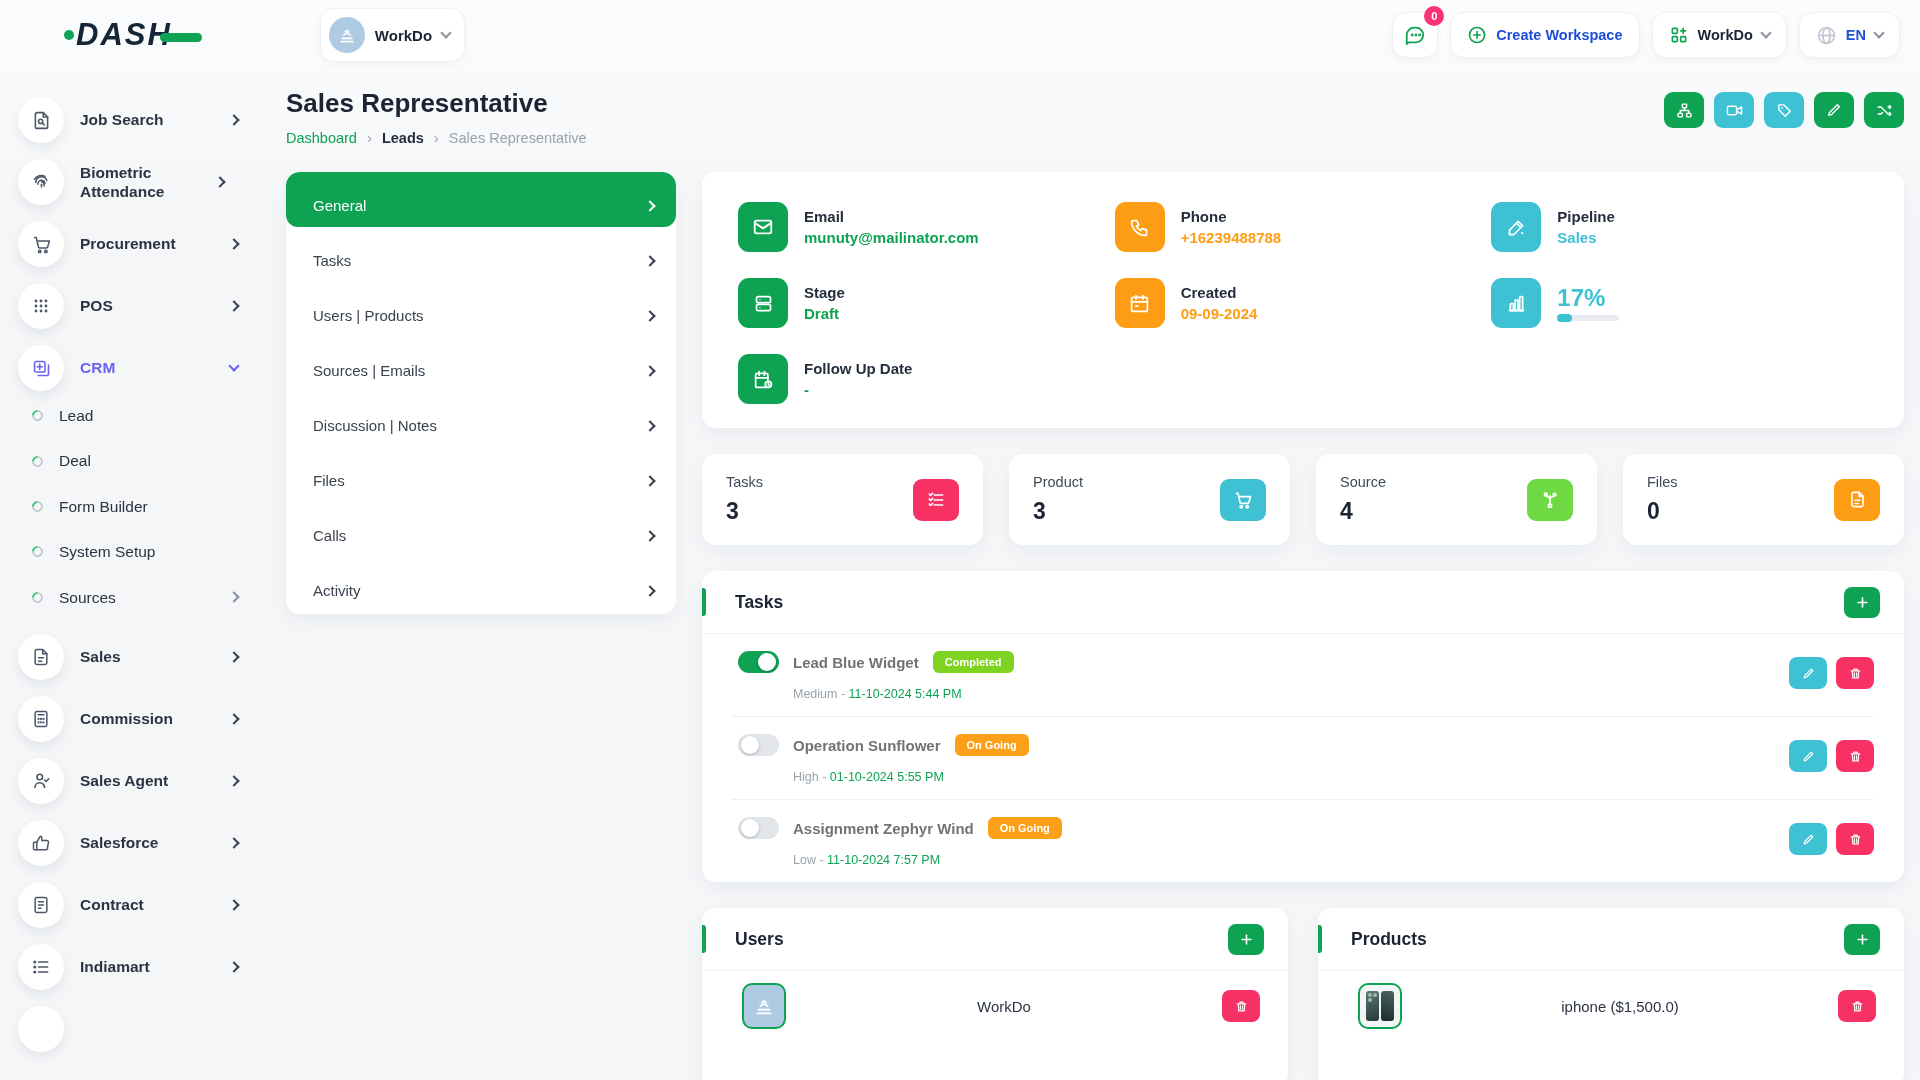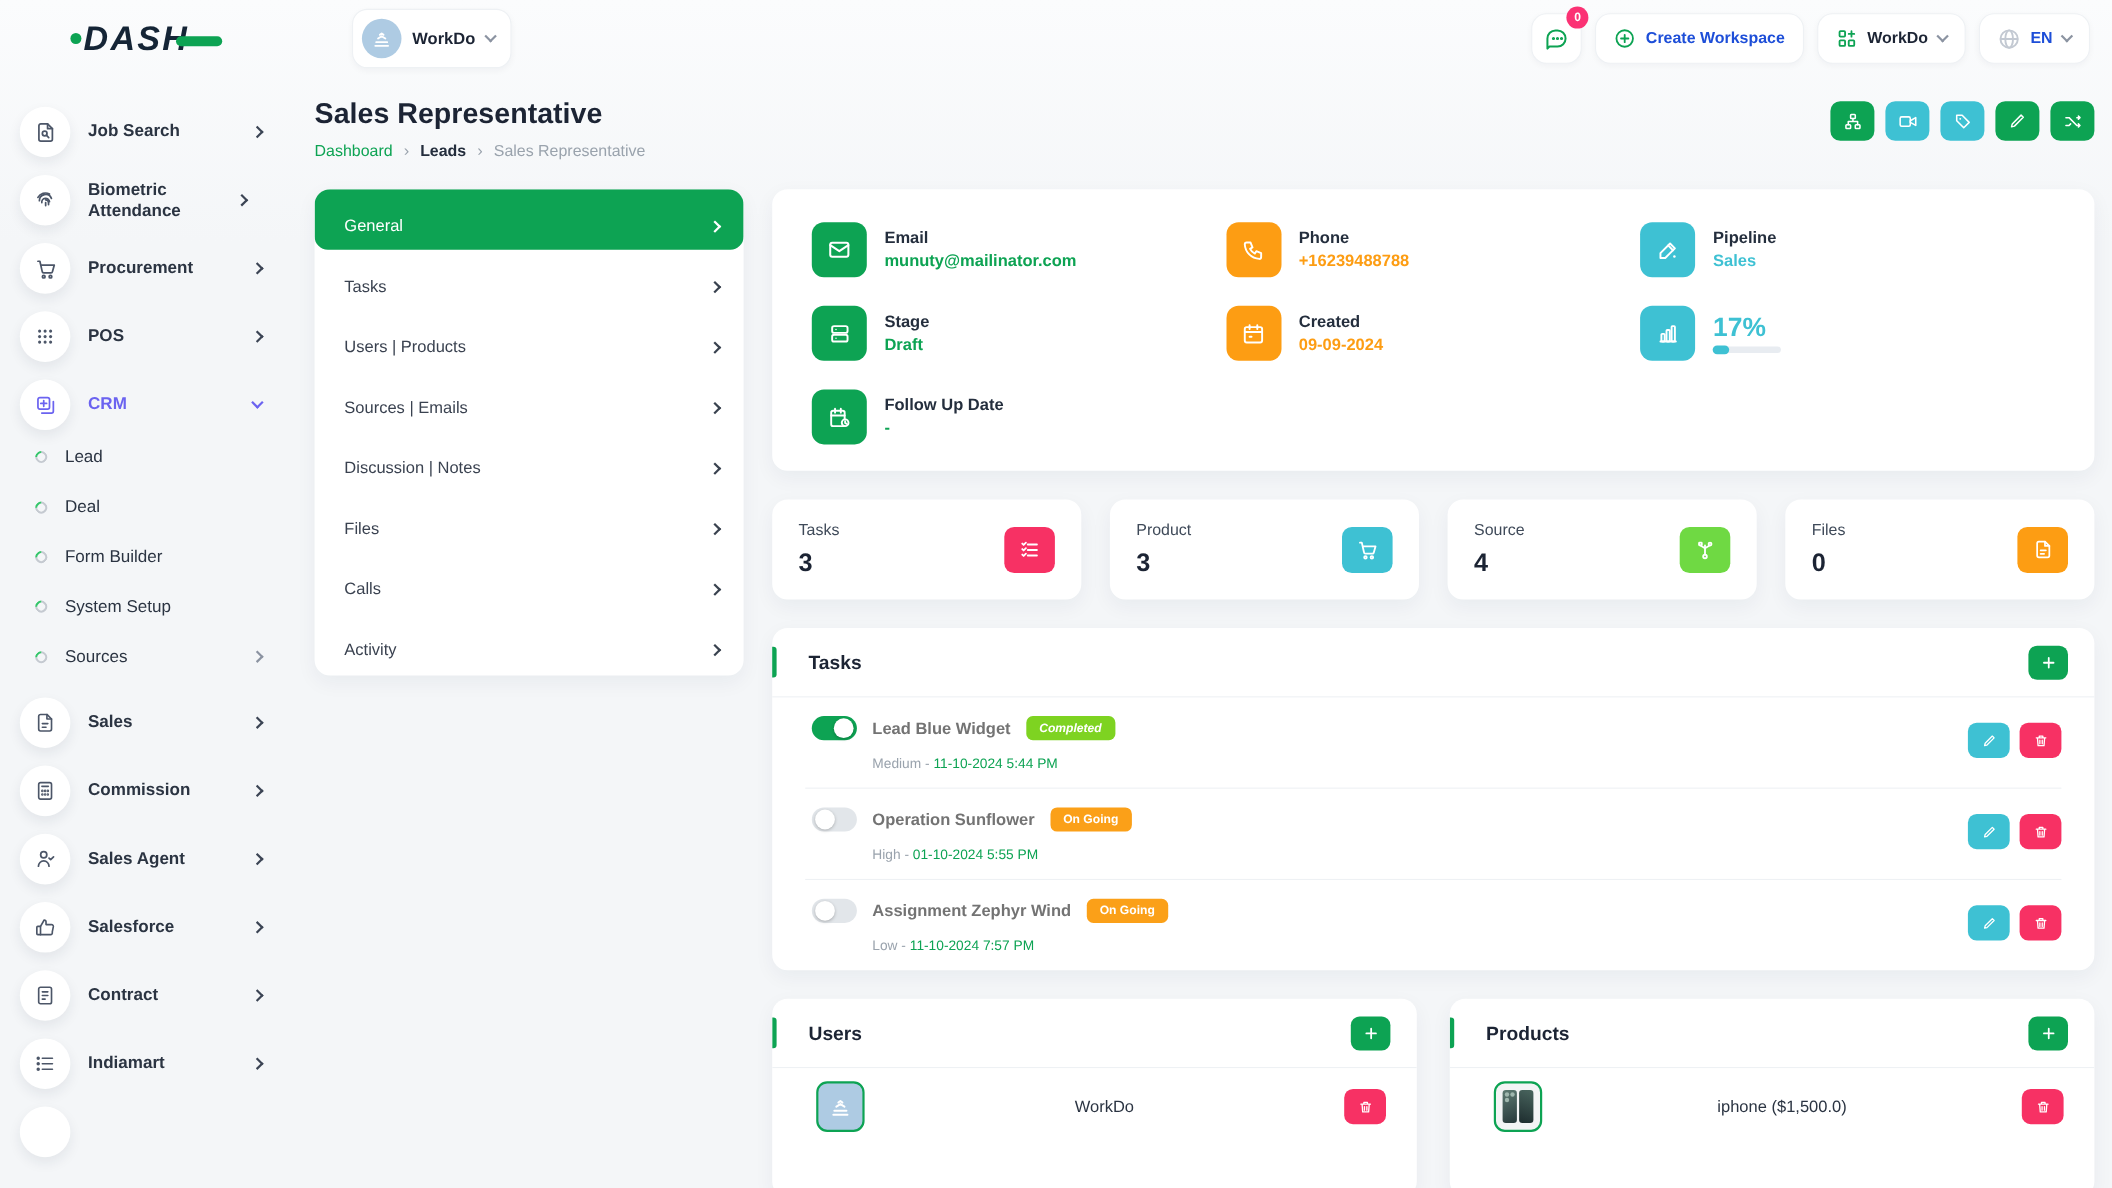--- a/index.html
+++ b/index.html
@@ -103,21 +103,21 @@
 
   .task-row { padding:17px 30px 15px 36px; display:flex; align-items:flex-start; }
   .task-main { flex:1; }
   .task-line1 { display:flex; align-items:center; gap:14px; }
   .toggle { width:41px; height:22px; border-radius:12px; background:#e2e6ea; position:relative; cursor:pointer; flex:0 0 41px; }
   .toggle::after { content:""; position:absolute; top:2px; left:3px; width:18px; height:18px; border-radius:50%; background:#fff; box-shadow:0 1px 3px rgba(0,0,0,.25); }
   .toggle.on { background:#0da353; }
   .toggle.on::after { left:20px; }
   .task-name { font-size:15px; font-weight:700; color:#737373; }
   .task-badge { font-size:11px; font-weight:600; color:#fff; padding:5px 12px; border-radius:6px; }
-  .badge-done { background:#7ed321;font-style:italic; }
+  .badge-done { background:#7ed321; }
   .badge-going { background:#fba018; }
   .task-sub { margin:14px 0 0 0; font-size:12.5px; }
   .task-sub .pri { color:#9aa3ad; }
   .task-sub .when { color:#0da353; }
   .task-actions { display:flex; gap:9px; margin-top:6px; }
   .mini-btn { width:38px; height:32px; border-radius:8px; display:flex; align-items:center; justify-content:center; color:#fff; cursor:pointer; border:none; }
 
   .bottom-row { display:flex; gap:30px; }
   .bottom-card { flex:1; height:180px; overflow:hidden; }
   .entity-row { padding:12px 28px 12px 40px; display:flex; align-items:center; }

